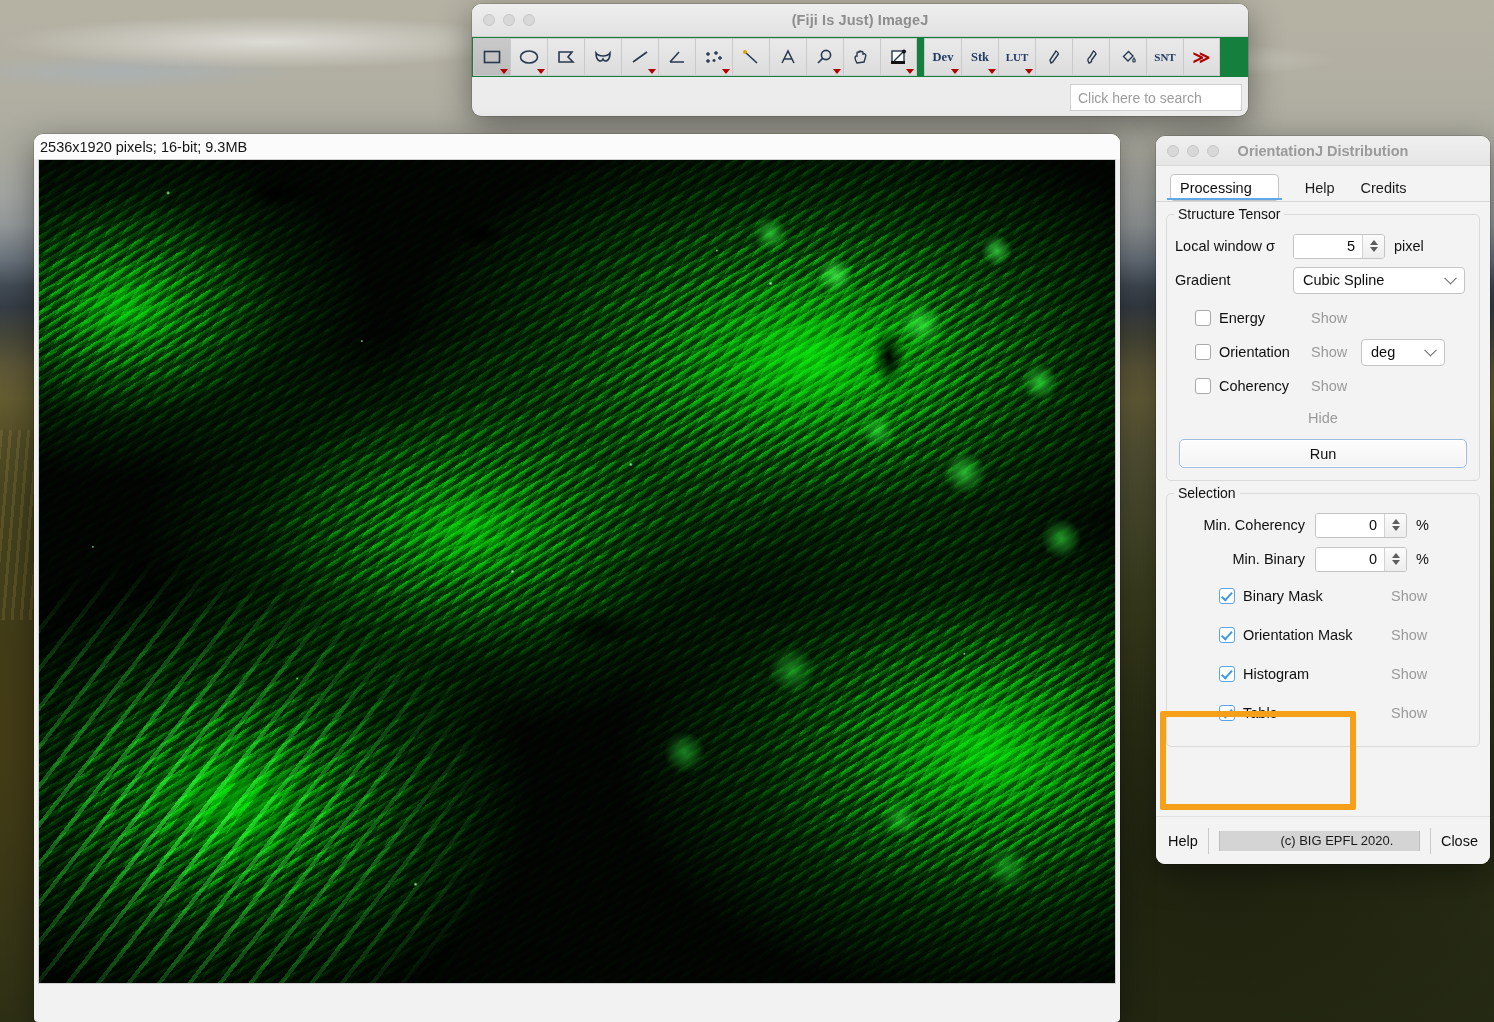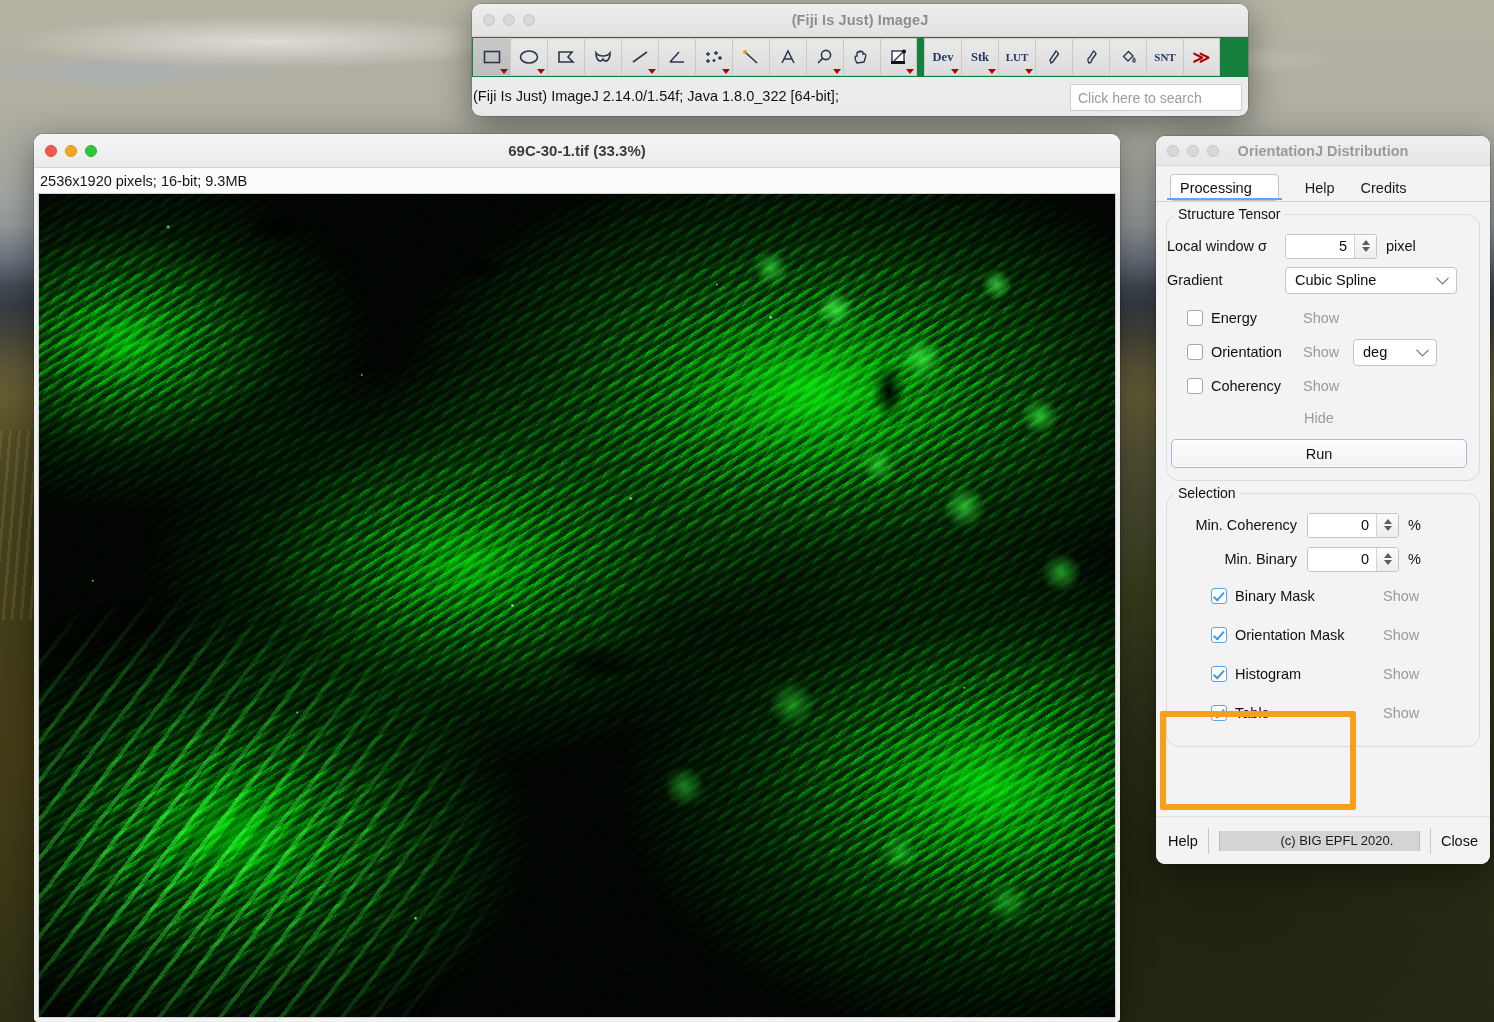--- a/index.html
+++ b/index.html
@@ -212,21 +212,21 @@
 
   
   #ojwin { left:1156px; top:136px; width:334px; height:728px; background:#f3f3f3; border-radius:9px; }
   #ojwin .titlebar { height:30px; background: linear-gradient(to bottom,#efefef,#e6e6e6); border-bottom:.5px solid #d6d6d6; }
   #oj-title { font-size:14.5px; color:#9a9a9a; font-weight:700; }
   #oj-tabs { display:flex; align-items:flex-end; height:36px; padding-left:14px; gap:26px;
              border-bottom:1px solid #d6d6d6; background:#f3f3f3; }
   .oj-tab { font-size:14.5px; color:#1b1b1b; padding-bottom:5px; position:relative;text-align:center; }
   .oj-tab.sel::after { content:""; position:absolute; left:-4px; right:-4px; bottom:0; height:2.5px; background:#62a7e8; }
 
-  .group { position:relative; margin:12px 10px 0 10px; border:1px solid #dadada; border-radius:13px; padding:14px 8px 10px 0; }
+  .group { position:relative; margin:12px 10px 0 10px; border:1px solid #dadada; border-radius:5px; padding:14px 8px 10px 8px; }
   .group > .glabel {
     position:absolute; top:-9px; left:7px; background:#f3f3f3; padding:0 4px;
     font-size:14px; color:#101010;
   }
   .row { display:flex; align-items:center; height:34px; }
   .lab { font-size:14.5px; color:#101010; }
   .lab.dim { color:#9a9a9a; }
 
   .spin { display:flex; width:92px; height:25px; border:1px solid #c4c4c4; border-radius:3px; overflow:hidden; background:#fff; }
   .spin input {
@@ -422,38 +422,27 @@
           </svg>
       </div>
       <div class="tb-btn">
         <span class="tb-txt small">SNT</span>
       </div>
       <div class="tb-btn last">
         <span class="tb-txt" style="color:#b00000;font-size:17px;">≫</span>
       </div>
     </div>
 
-    <div id="fiji-status">
-      <span id="fiji-status-text">(Fiji Is Just) ImageJ 2.14.0/1.54f; Java 1.8.0_322 [64-bit];</span>
-    </div>
 
     <div id="fiji-search">
       <input type="text" value="" placeholder="Click here to search" style="">
     </div>
   </div>
 
   <div class="win" id="imgwin">
-    <div class="titlebar">
-      <div class="lights">
-        <span class="lt red"></span>
-        <span class="lt amber"></span>
-        <span class="lt green"></span>
-      </div>
-      <div id="img-title">69C-30-1.tif (33.3%)</div>
-    </div>
     <div id="img-info">
       <span id="img-info-text">2536x1920 pixels; 16-bit; 9.3MB</span>
     </div>
     <div id="canvas-wrap">
       <div class="fl" id="fl-base"></div>
       <div class="fl" id="fl-fib1"></div>
       <div class="fl" id="fl-fib2"></div>
       <div class="fl" id="fl-fib3"></div>
       <div class="fl" id="fl-bundle"></div>
       <div class="fl" id="fl-cells"></div>

